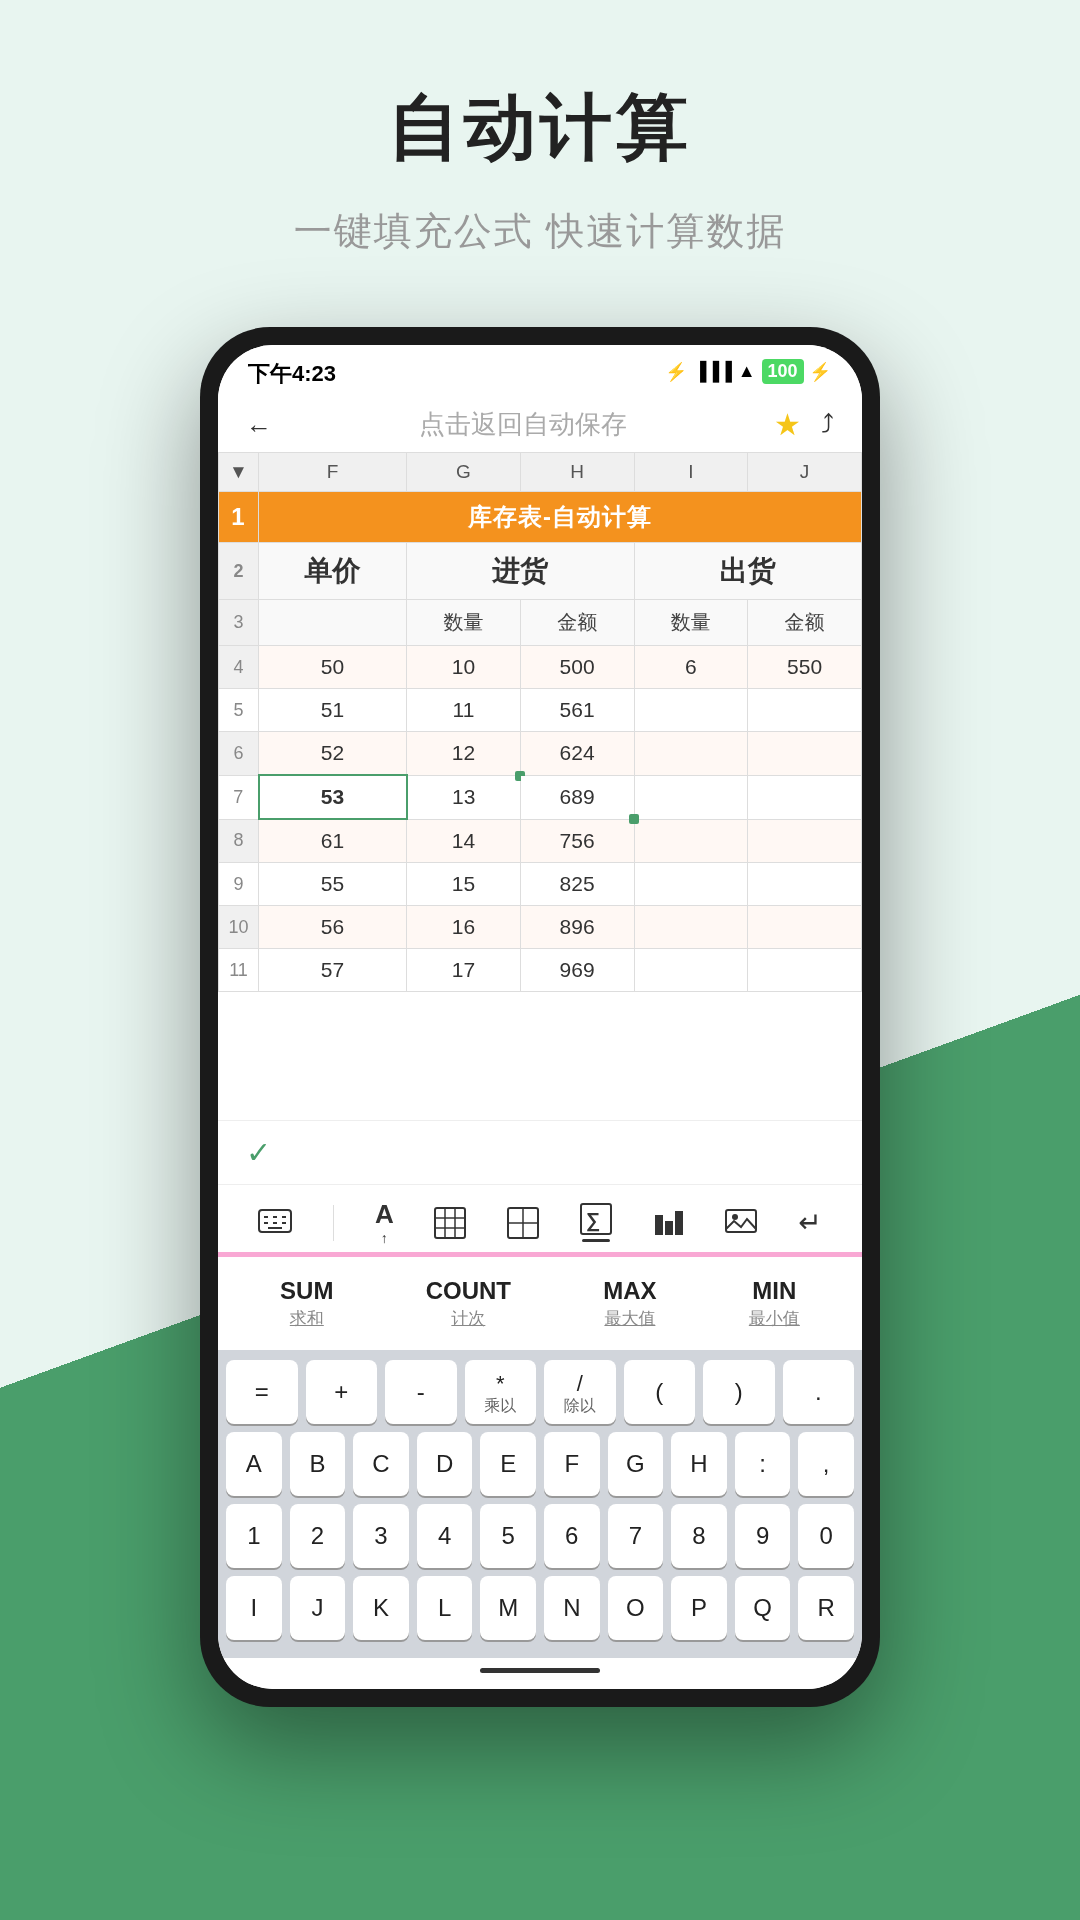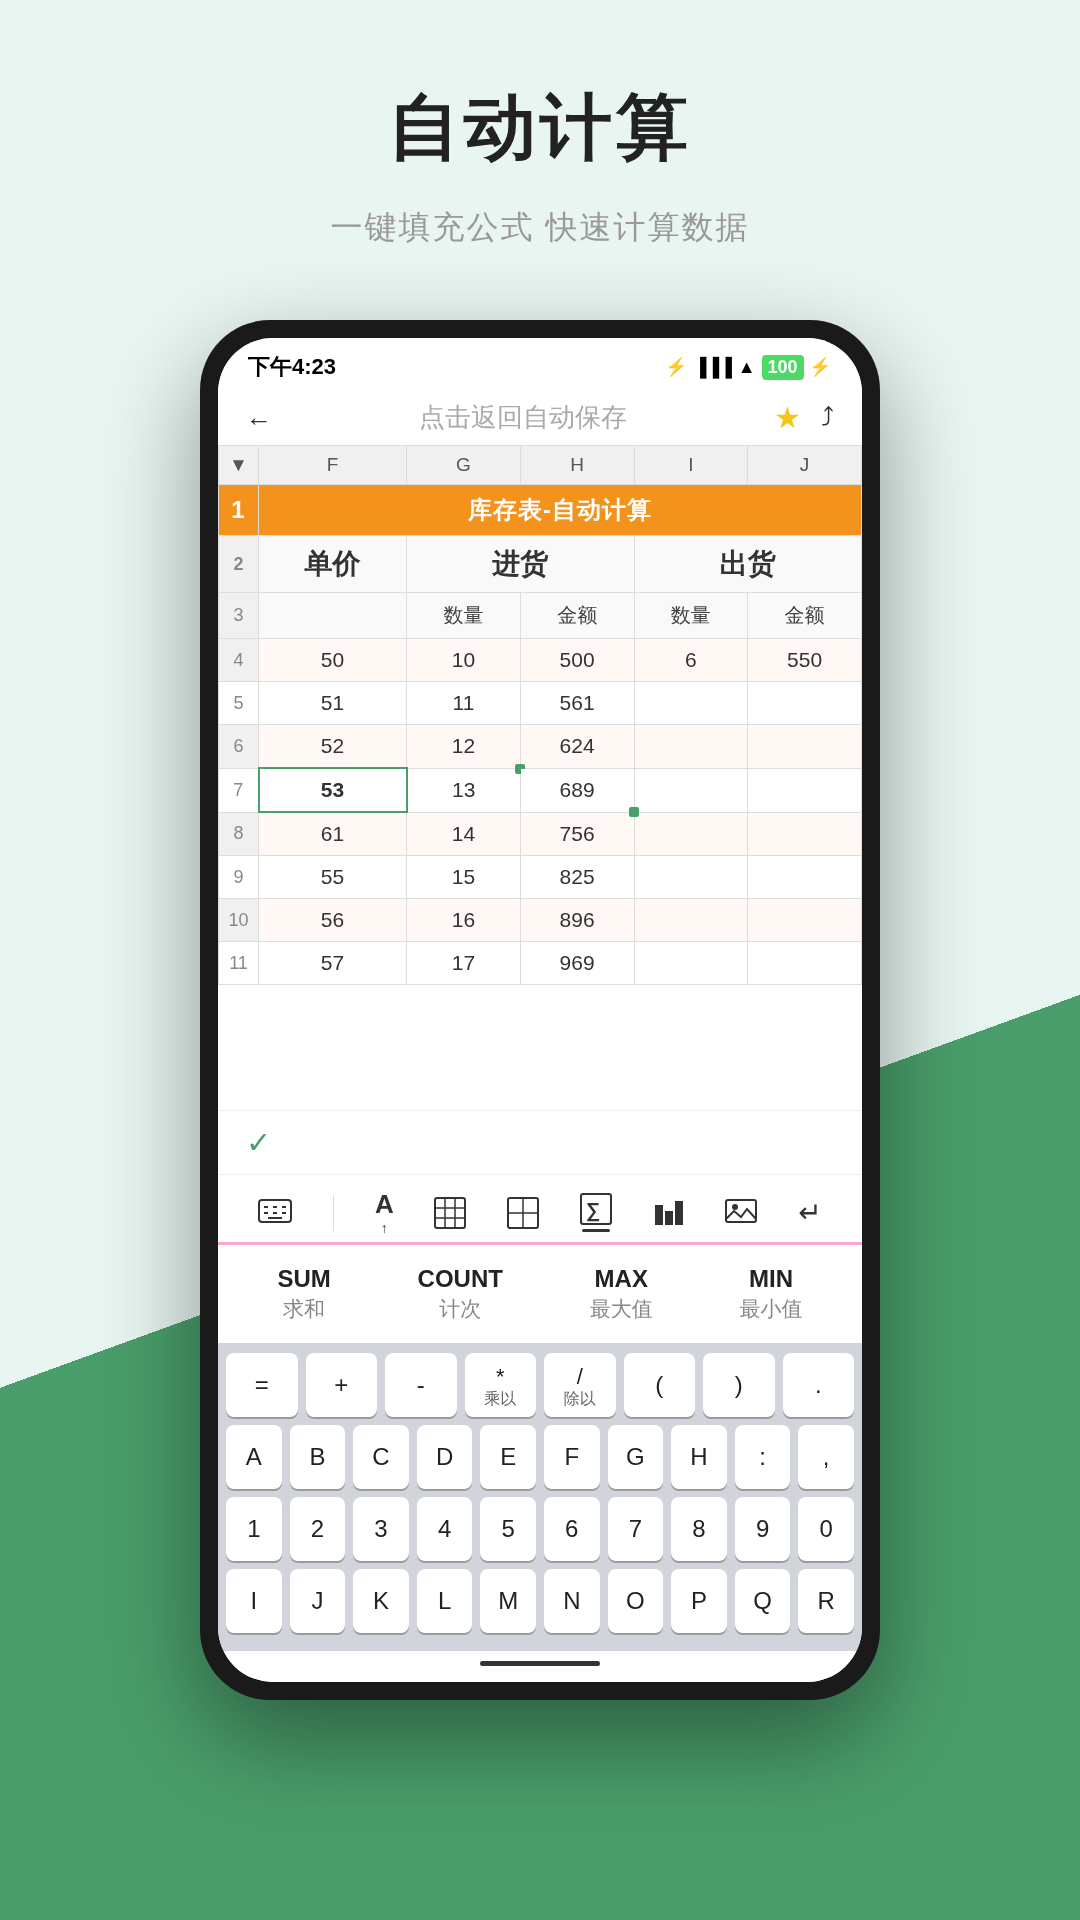--- a/index.html
+++ b/index.html
@@ -17,21 +17,21 @@
 
     
     .page-title {
       font-size: 72px;
       font-weight: 700;
       color: #222;
       margin-top: 80px;
       letter-spacing: 4px;
     }
     .page-subtitle {
-      font-size: 32px;
+      font-size: 38px;
       color: #999;
       margin-top: 30px;
       margin-bottom: 60px;
       letter-spacing: 2px;
     }
 
     
     .phone-frame {
       width: 680px;
       height: 1380px;
@@ -50,21 +50,21 @@
       overflow: hidden;
       display: flex;
       flex-direction: column;
     }
 
     
     .status-bar {
       background: #fff;
       display: flex;
       justify-content: space-between;
-      align-items: center;
+      align-items: flex-start;
       padding: 14px 30px 8px;
       font-size: 22px;
       font-weight: 500;
       flex-shrink: 0;
     }
     .status-time { font-weight: 600; font-size: 22px; }
     .status-icons { display: flex; gap: 6px; align-items: center; }
     .status-icons span { font-size: 18px; }
     .battery-icon {
       background: #4cd964;
@@ -235,40 +235,41 @@
       background: #ddd;
     }
 
     
     .function-row {
       display: flex;
       justify-content: space-around;
       align-items: center;
       padding: 14px 16px;
       background: #fff;
-      border-top: 3px solid #f9a8d4;
+      border-top: 5px solid #f9a8d4;
       flex-shrink: 0;
     }
     .func-btn {
       display: flex;
       flex-direction: column;
       align-items: center;
       gap: 2px;
       padding: 6px 16px;
       border-radius: 8px;
       cursor: pointer;
     }
     .func-name {
       font-size: 24px;
       font-weight: 600;
       color: #222;
     }
     .func-label {
-      font-size: 21px;
+      font-size: 17px;
       color: #888;
+      text-decoration: underline;
     }
 
     
     .keyboard {
       background: #d1d5db;
       padding: 10px 8px;
       flex-shrink: 0;
     }
     .key-row {
       display: flex;

